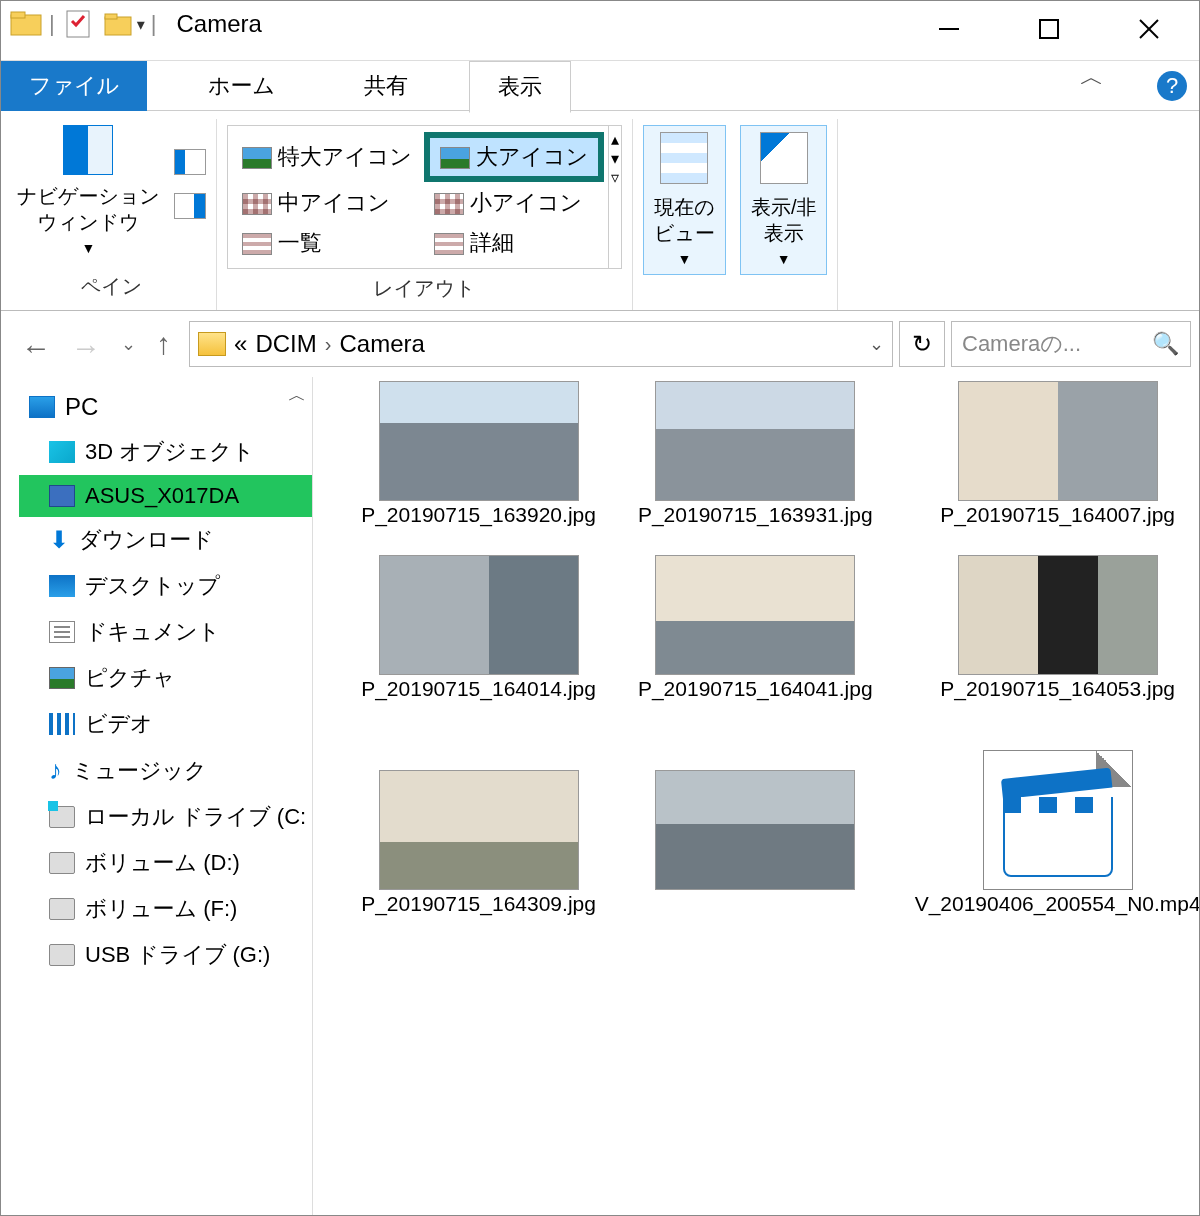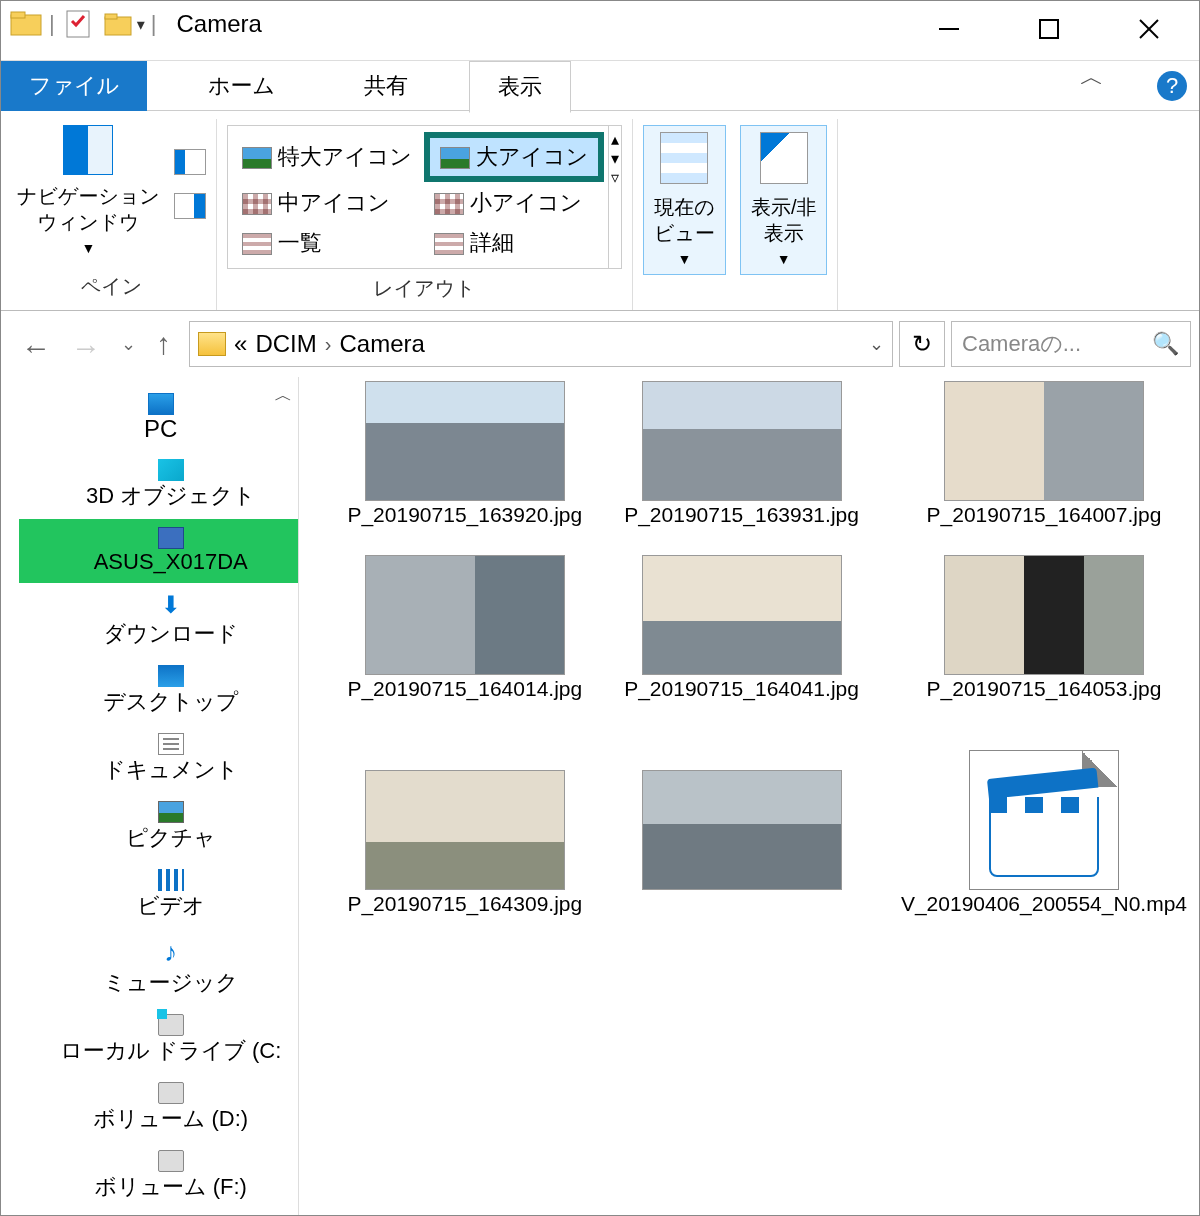--- a/index.html
+++ b/index.html
@@ -92,21 +92,21 @@
 .addressbar .addrspacer{flex:1;}
 .addressbar .chev{font-size:18px;color:#555;}
 .refresh-btn{width:46px;height:46px;border:1px solid #bbb;display:flex;align-items:center;justify-content:center;font-size:24px;}
 .searchbox{width:240px;height:46px;border:1px solid #bbb;display:flex;align-items:center;padding:0 10px;font-size:22px;color:#888;gap:8px;}
 .search-icon{font-size:22px;color:#666;margin-left:auto;}
 
 
 .body { display:flex; height:838px; }
 .tree { width:342px; border-right:1px solid #ddd; position:relative; padding:8px 0 0 18px;}
 .tree-scrollup{position:absolute;top:6px;right:6px;font-size:18px;color:#555;}
-.tree-item{display:flex;align-items:center;gap:0;font-size:22px;padding:8px 6px 8px 30px;white-space:nowrap;overflow:hidden;text-overflow:ellipsis;flex-direction:column;}
+.tree-item{display:flex;align-items:center;gap:10px;font-size:22px;padding:8px 6px 8px 30px;white-space:nowrap;overflow:hidden;text-overflow:ellipsis;}
 .tree-item.pc{padding-left:10px;font-size:24px;}
 .tree-item.sel{background:#22c55e;}
 .ti-icon{width:26px;height:22px;display:inline-block;}
 .ti-pc{background:linear-gradient(180deg,#2a9fe8,#0d72c6);border:1px solid #0d72c6;}
 .ti-3d{background:linear-gradient(135deg,#19c3e6,#0aa7cc);}
 .ti-phone{background:#3b6fbf;border:1px solid #1f4a8a;}
 .ti-dl{color:#0078d7;font-size:24px;width:auto;height:auto;}
 .ti-desktop{background:linear-gradient(180deg,#0d72c6,#2a9fe8);}
 .ti-doc{background:#fff;border:1px solid #888;position:relative;}
 .ti-doc::after{content:"";position:absolute;left:4px;top:4px;right:4px;height:2px;background:#888;box-shadow:0 5px 0 #888,0 10px 0 #888;}

